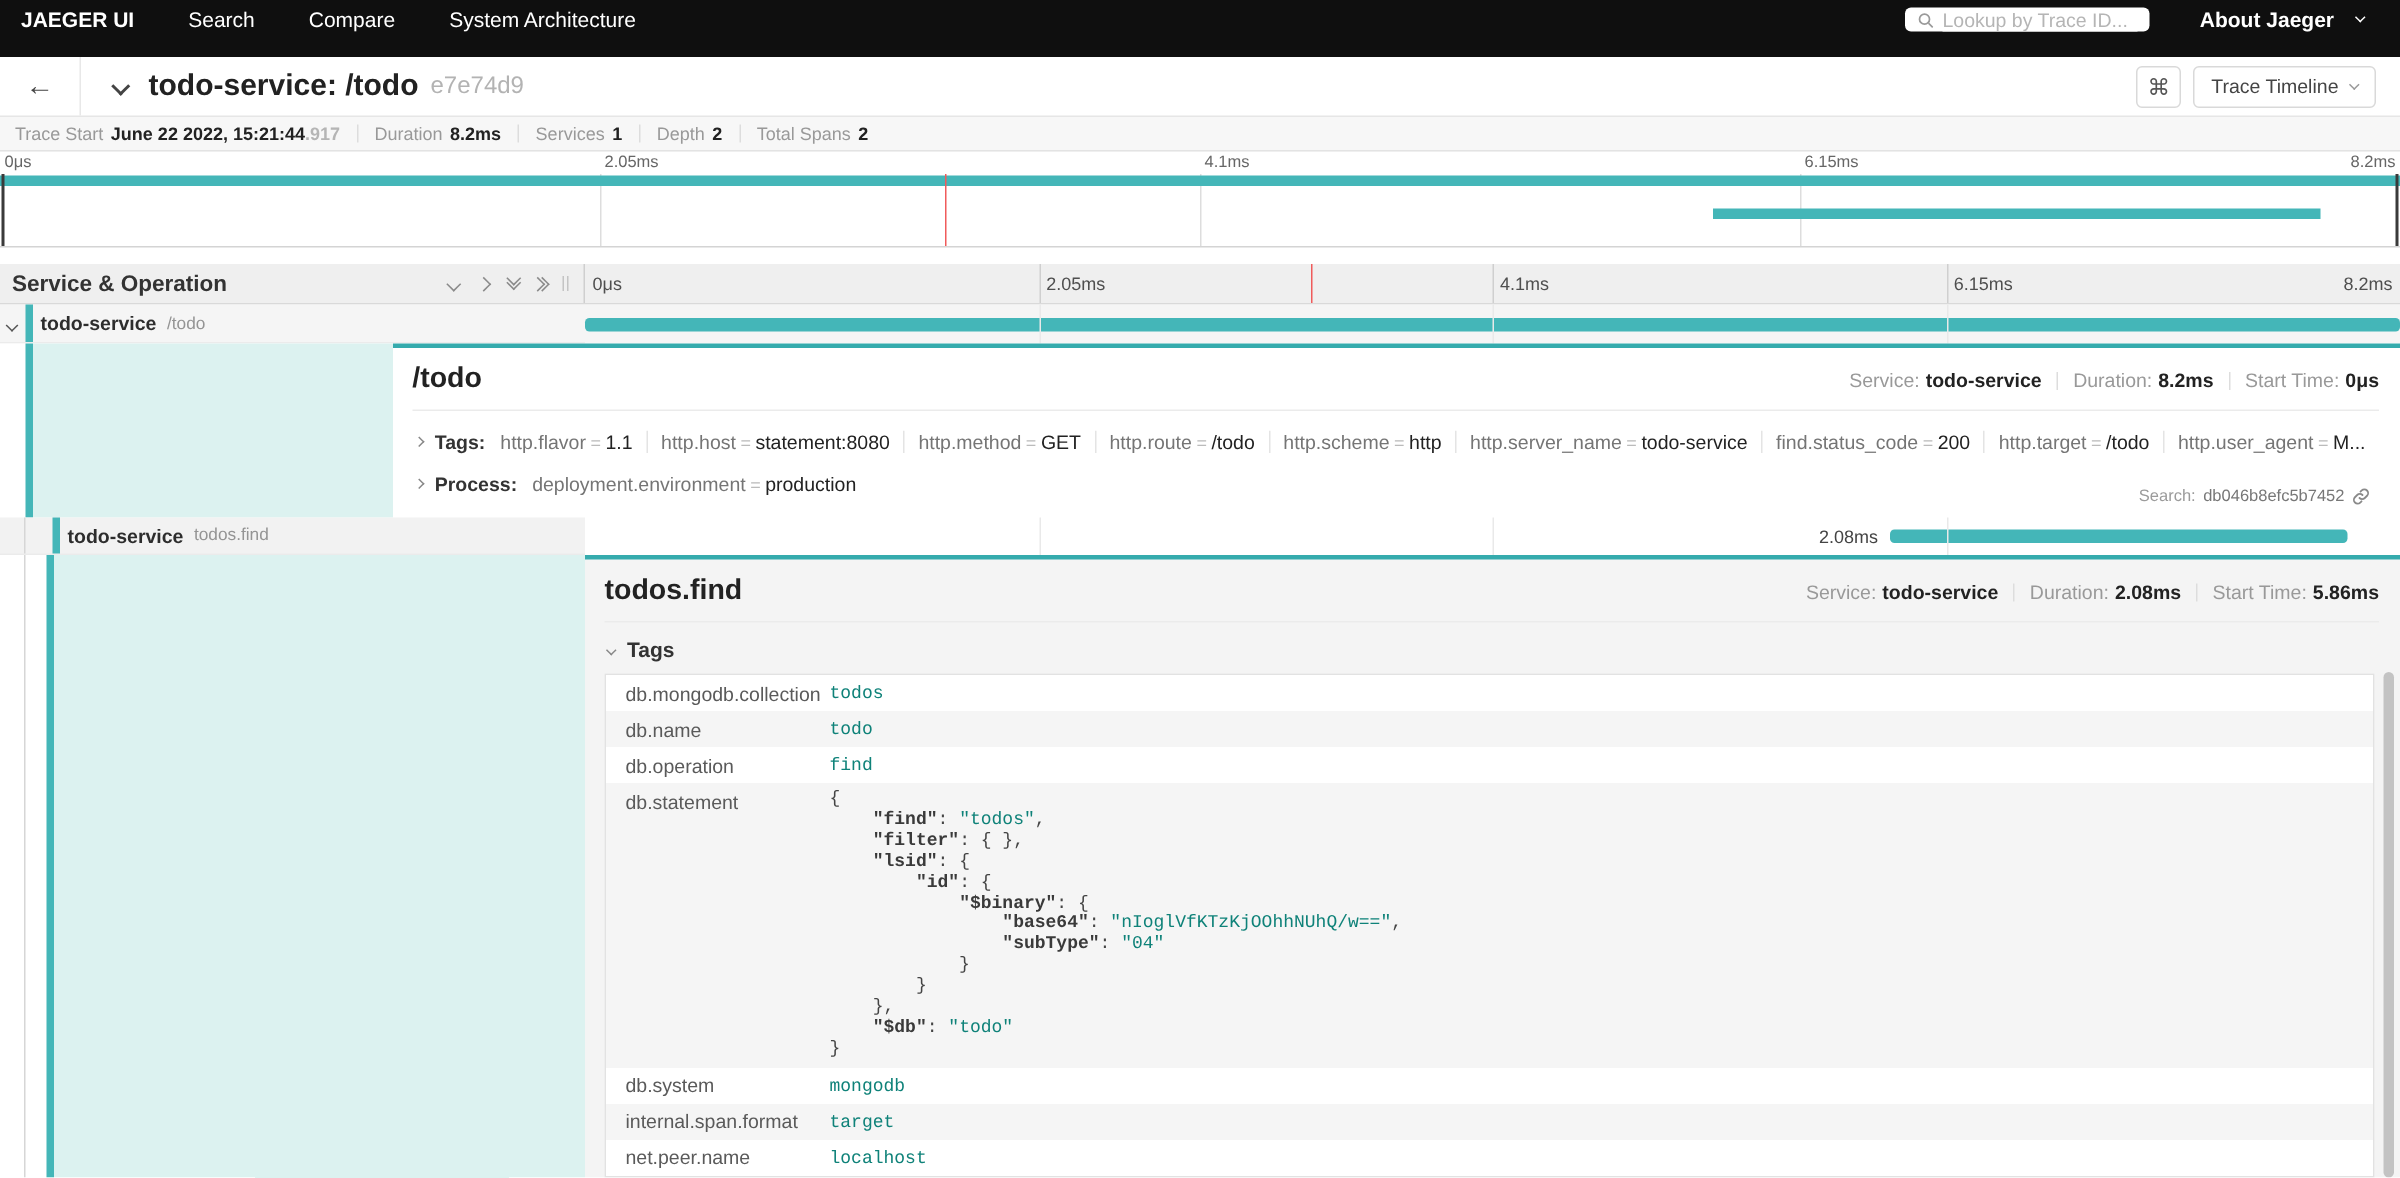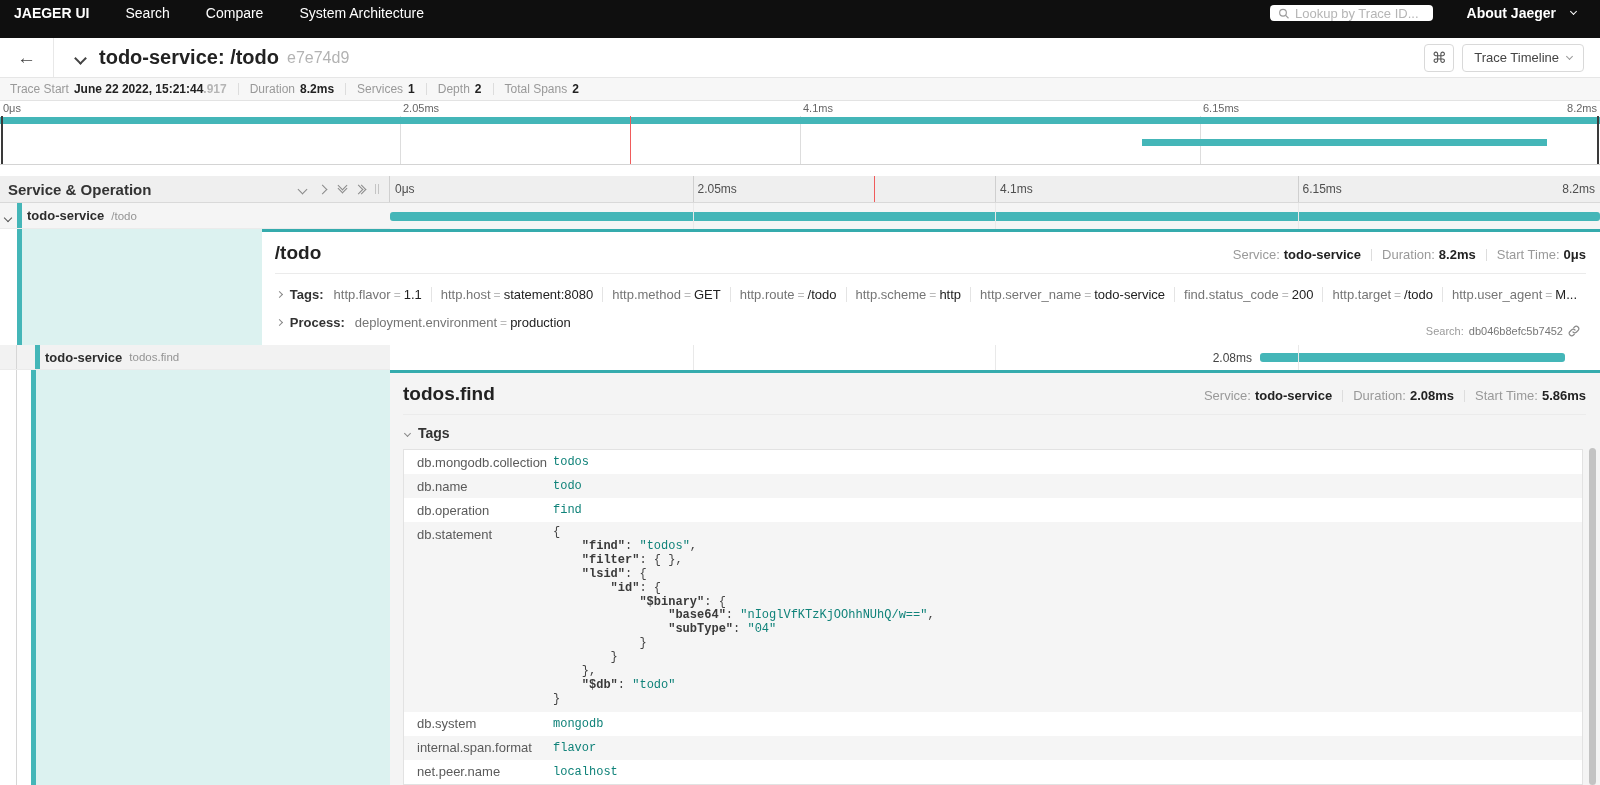--- a/index.html
+++ b/index.html
@@ -401,21 +401,21 @@
 <span class="j-p">    </span><span class="j-k">"$db"</span><span class="j-p">: </span><span class="j-s">"todo"</span>
 <span class="j-p">}</span>
 </pre>
           </div>
           <div class="kv-row">
             <div class="kv-key">db.system</div>
             <div class="kv-val">mongodb</div>
           </div>
           <div class="kv-row">
             <div class="kv-key">internal.span.format</div>
-            <div class="kv-val">flavor</div>
+            <div class="kv-val">target</div>
           </div>
           <div class="kv-row">
             <div class="kv-key">net.peer.name</div>
             <div class="kv-val">localhost</div>
           </div>
         </div>
     </div>
   </div>
 
   <div class="scroll-thumb" style="top:448px; height:337px;"></div>

